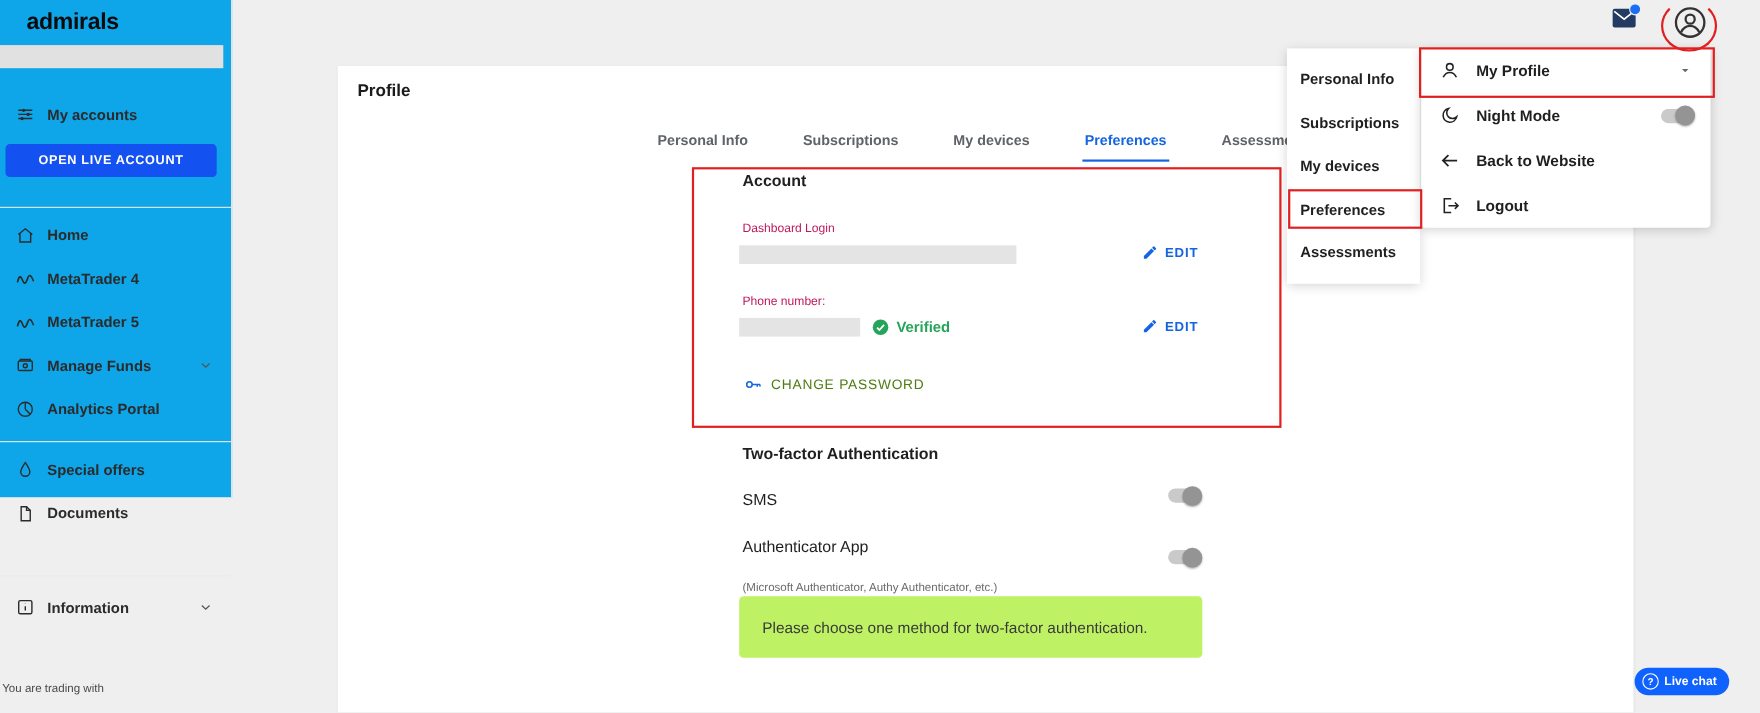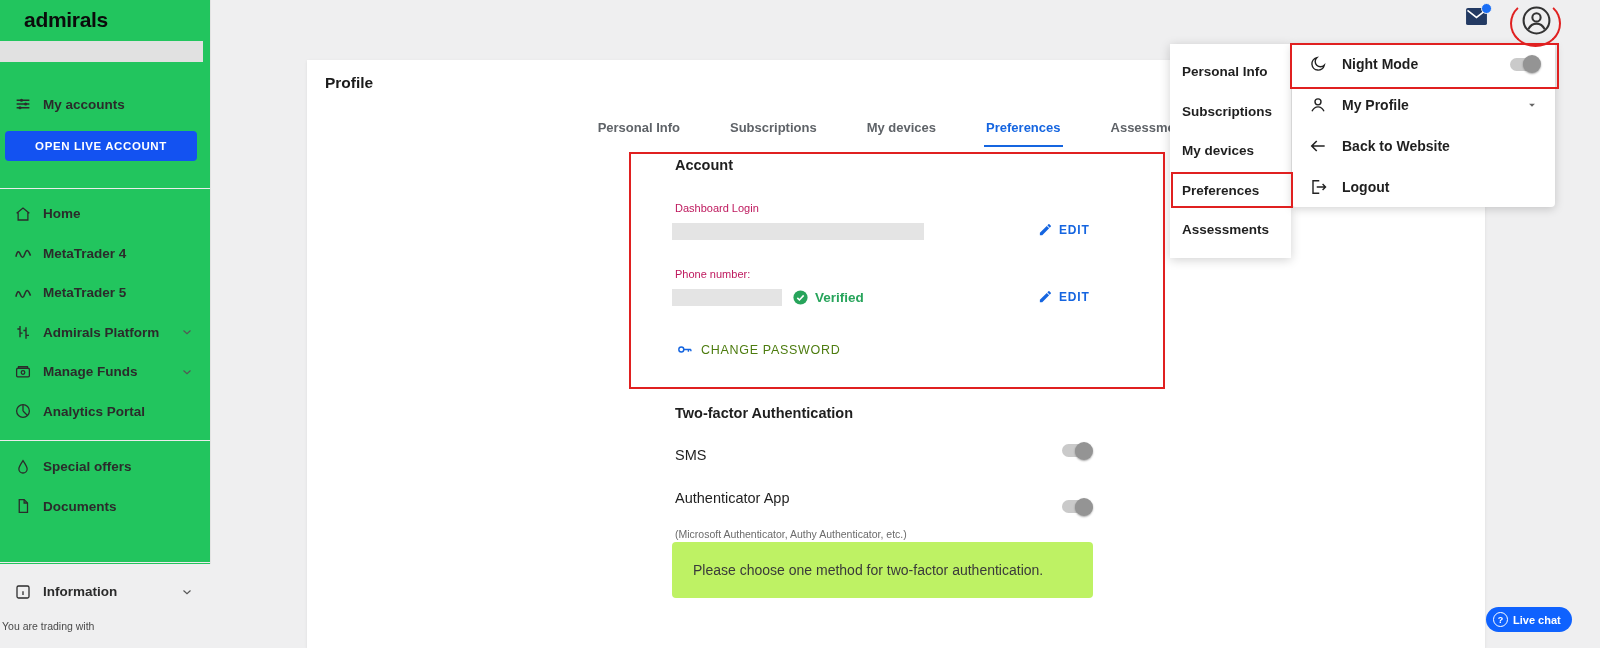--- a/index.html
+++ b/index.html
@@ -1,20 +1,20 @@
 <!DOCTYPE html>
 <html><head>
 <meta charset="utf-8">
 <style>
   html,body{margin:0;padding:0;background:#efeff0;font-family:"Liberation Sans",sans-serif;}
   .screen{position:relative;width:1600px;height:648px;overflow:hidden;background:#efeff0;}
   .ic{display:inline-flex;align-items:center;justify-content:center;flex:0 0 auto;}
   .ic svg{display:block;}
   
-  .sidebar{position:absolute;left:0;top:0;width:210px;height:564px;background:#22c55e;border-right:1px solid #e3e3e3;z-index:4;}
+  .sidebar{position:absolute;left:0;top:0;width:210px;height:452px;background:#0ea5e9;border-right:1px solid #e3e3e3;z-index:4;}
   .logo{padding:8px 0 0 24px;font-size:21px;font-weight:800;letter-spacing:-.3px;color:#0b0b0b;}
   .skel-top{margin-top:9px;width:203px;height:21px;background:#e1e1e1;}
   .accounts{margin-top:28px;height:28px;display:flex;align-items:center;padding-left:14px;gap:11px;font-size:13.5px;font-weight:700;color:#2b2b2b;cursor:pointer;}
   .cta{display:block;margin:13px 5px 0 5px;width:192px;height:30px;border:none;border-radius:4px;background:#1352f1;color:#fff;font-family:inherit;font-size:11.5px;font-weight:700;letter-spacing:.6px;cursor:pointer;}
   .divider{border-top:1px solid #ececec;}
   .d1{margin-top:27px;} .d2{margin-top:9px;} .d3{margin-top:36px;}
   .nav-group{display:flex;flex-direction:column;}
   .g1{margin-top:5px;} .g2{margin-top:6px;} .g3{margin-top:9px;}
   .nav-item{height:39.5px;display:flex;align-items:center;padding-left:14px;gap:11px;font-size:13.5px;font-weight:700;color:#2b2b2b;cursor:pointer;}
   .nav-item .chev{margin-left:auto;margin-right:16px;color:#555;}
@@ -103,33 +103,20 @@
       <div class="nav-item">
         <span class="ic">
             <svg width="18" height="18" viewBox="0 0 24 24" fill="none" stroke="currentColor" stroke-width="2">
               <path d="M2.5 17c2-8.5 4-8.5 6-3s4 5 6-1 4-6.5 7.5 2.5"></path>
             </svg>
           </span>
         <span>MetaTrader 5</span>
       </div>
       <div class="nav-item">
         <span class="ic">
-            <svg width="18" height="18" viewBox="0 0 24 24" fill="none" stroke="currentColor" stroke-width="1.8">
-              <path d="M8 4v15M8 8H4.5M8 13.5h3.5M16 5.5V21M16 10h-3.5M16 16.5H20"></path>
-            </svg>
-          </span>
-        <span>Admirals Platform</span>
-        <span class="chev ic">
-            <svg width="14" height="14" viewBox="0 0 24 24" fill="none" stroke="currentColor" stroke-width="2">
-              <path d="m6 9.5 6 5.5 6-5.5"></path>
-            </svg>
-          </span>
-      </div>
-      <div class="nav-item">
-        <span class="ic">
             <svg width="18" height="18" viewBox="0 0 24 24" fill="none" stroke="currentColor" stroke-width="1.7">
               <path d="M6 7V5h12v2"></path>
               <rect x="3.5" y="7" width="17" height="11.5" rx="1.5"></rect>
               <circle cx="12" cy="12.7" r="2.4"></circle>
             </svg>
           </span>
         <span>Manage Funds</span>
         <span class="chev ic">
             <svg width="14" height="14" viewBox="0 0 24 24" fill="none" stroke="currentColor" stroke-width="2">
               <path d="m6 9.5 6 5.5 6-5.5"></path>
@@ -278,42 +265,42 @@
     <div class="mi">Subscriptions</div>
     <div class="mi">My devices</div>
     <div class="mi">Preferences</div>
     <div class="mi">Assessments</div>
   </div>
 
   <div class="profile-menu">
     <div class="pmi">
       <span class="ic">
           <svg width="20" height="20" viewBox="0 0 24 24" fill="none" stroke="#222" stroke-width="1.7">
-            <path d="M19.5 13.5A7.5 7.5 0 1 1 10.5 4.5a6 6 0 0 0 9 9Z"></path>
-          </svg>
-        </span>
-      <span>Night Mode</span>
-      <span class="right pm-toggle"></span>
-    </div>
-    <div class="pmi">
-      <span class="ic">
-          <svg width="20" height="20" viewBox="0 0 24 24" fill="none" stroke="#222" stroke-width="1.7">
             <circle cx="12" cy="8.2" r="3.6"></circle>
             <path d="M4.8 19.5c1.8-3.8 4.6-5.3 7.2-5.3s5.4 1.5 7.2 5.3"></path>
           </svg>
         </span>
       <span>My Profile</span>
       <span class="right ic">
           <svg width="14" height="14" viewBox="0 0 24 24" fill="#666">
             <path d="m7 10 5 5 5-5Z"></path>
           </svg>
         </span>
     </div>
     <div class="pmi">
       <span class="ic">
+          <svg width="20" height="20" viewBox="0 0 24 24" fill="none" stroke="#222" stroke-width="1.7">
+            <path d="M19.5 13.5A7.5 7.5 0 1 1 10.5 4.5a6 6 0 0 0 9 9Z"></path>
+          </svg>
+        </span>
+      <span>Night Mode</span>
+      <span class="right pm-toggle"></span>
+    </div>
+    <div class="pmi">
+      <span class="ic">
           <svg width="20" height="20" viewBox="0 0 24 24" fill="none" stroke="#222" stroke-width="1.9">
             <path d="M20 12H4.5M10.5 6 4.5 12l6 6"></path>
           </svg>
         </span>
       <span>Back to Website</span>
     </div>
     <div class="pmi">
       <span class="ic">
           <svg width="20" height="20" viewBox="0 0 24 24" fill="none" stroke="#222" stroke-width="1.7">
             <path d="M13.5 4.5H6v15h7.5M10.5 12H21M17.5 8.5 21 12l-3.5 3.5"></path>

